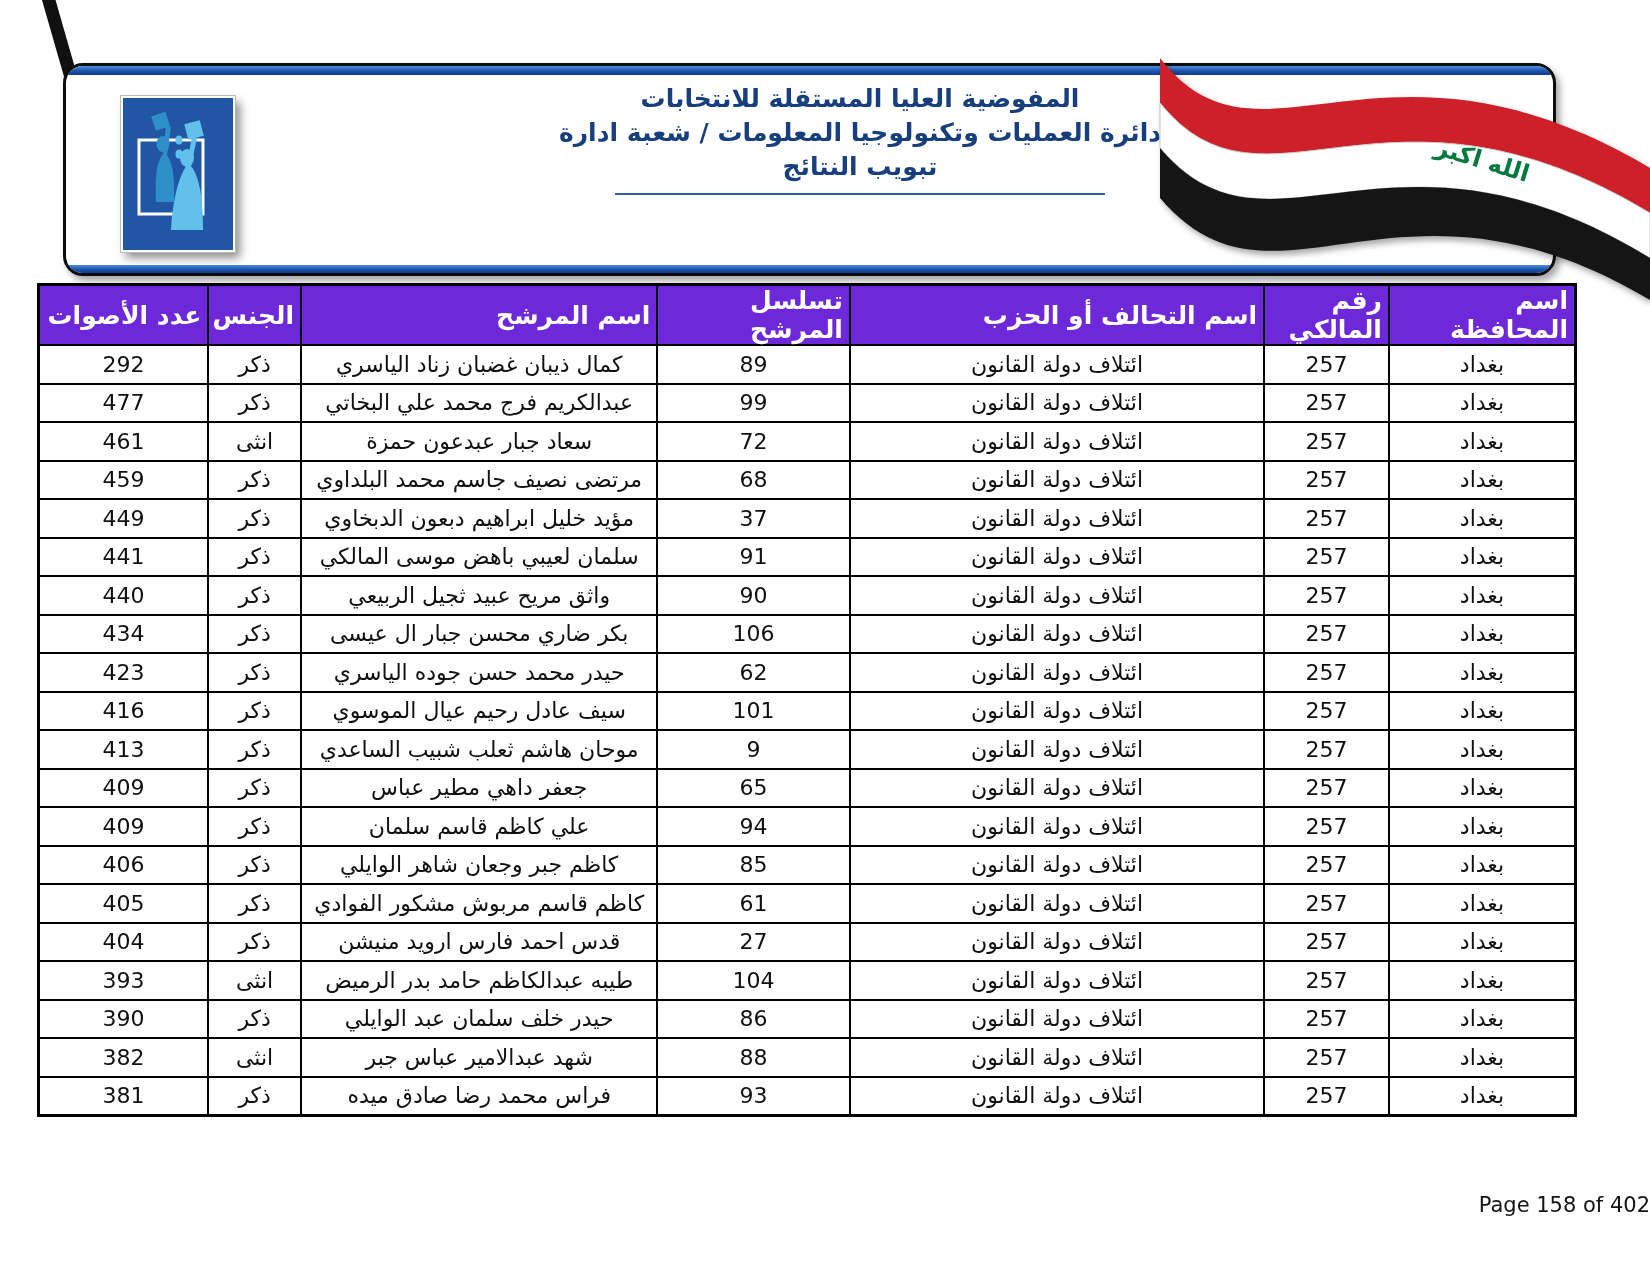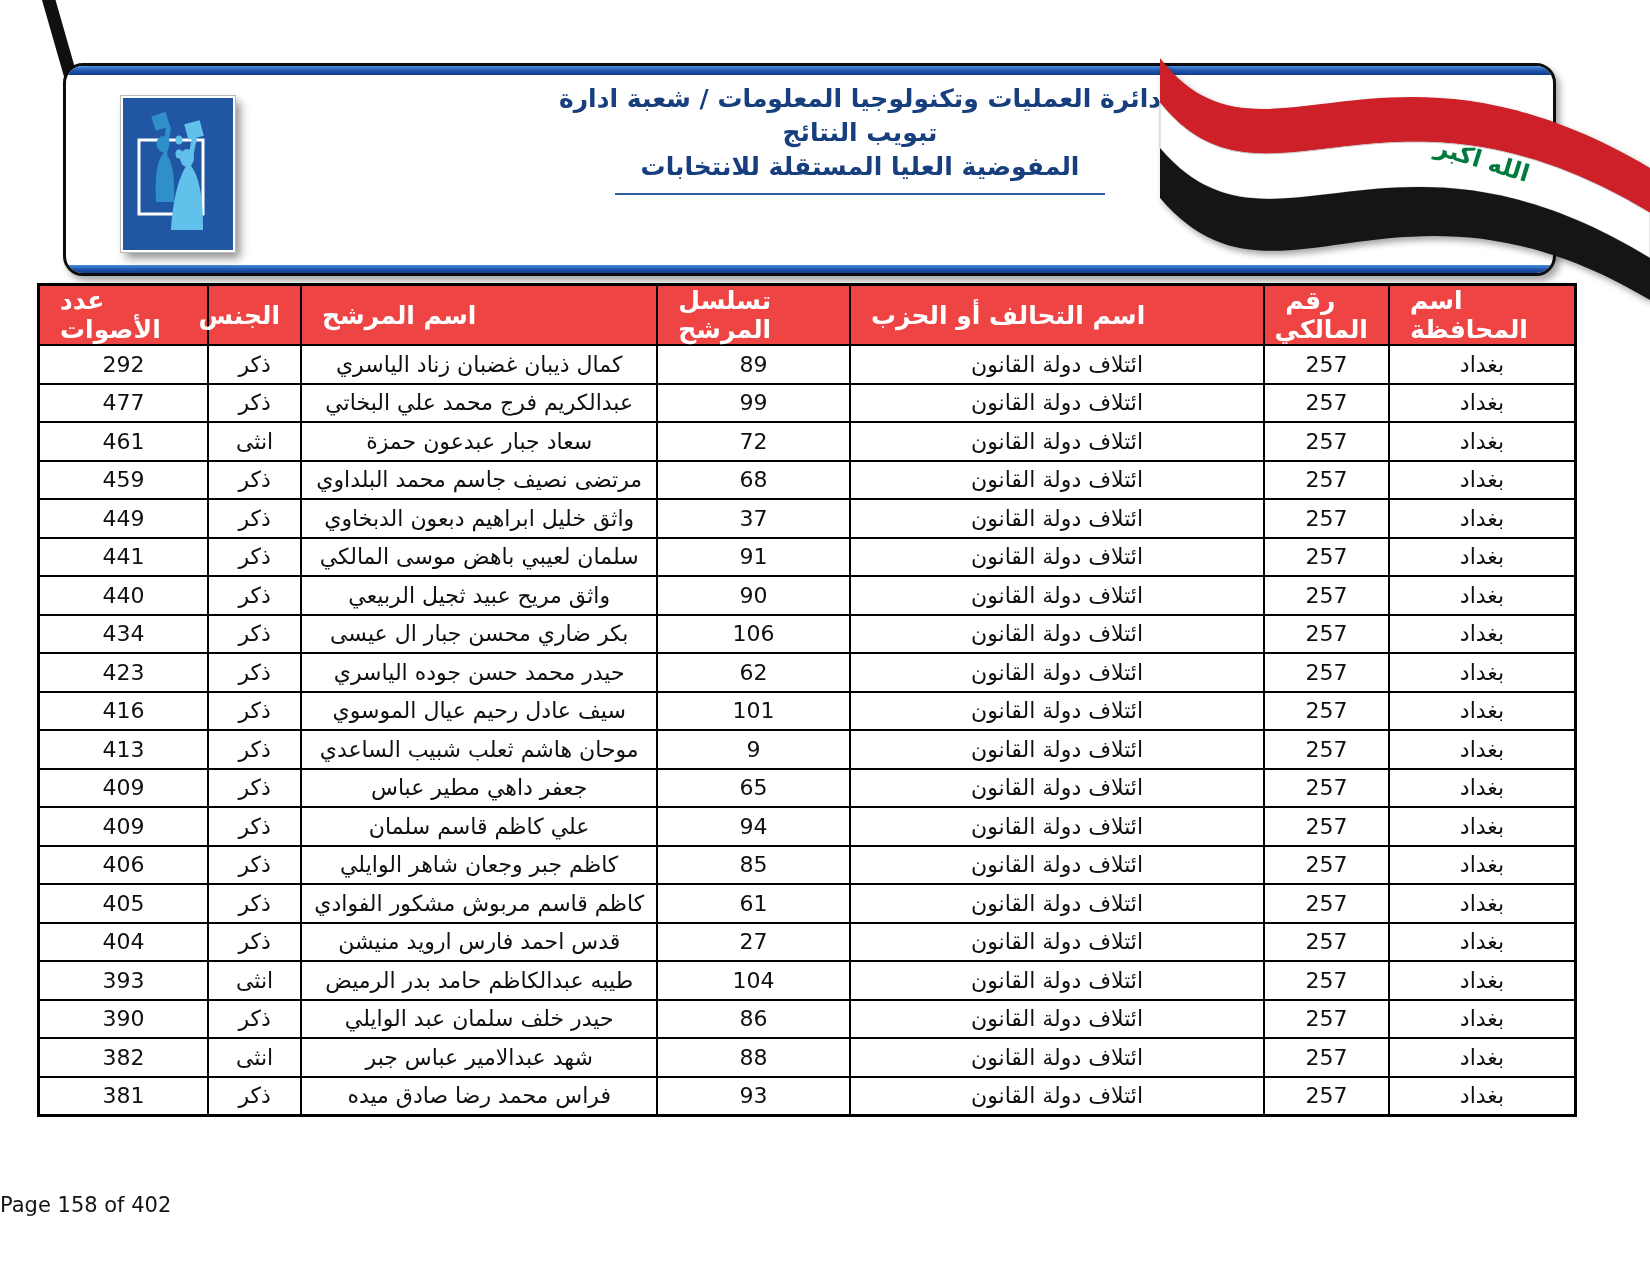--- a/index.html
+++ b/index.html
@@ -38,30 +38,30 @@
   .flag-wrap{position:absolute;left:1140px;top:48px;width:510px;height:252px;z-index:3;
     filter:drop-shadow(3px 4px 3px rgba(0,0,0,.35));}
   
   table.results{
     position:absolute;left:37px;top:283px;width:1540px;
     direction:rtl;border-collapse:collapse;table-layout:fixed;z-index:1;
   }
   table.results,table.results th,table.results td{border:2px solid #000;}
   table.results{border-width:3px;}
   table.results th{
-    background:#ef4444;color:#fff;font-size:25px;font-weight:bold;
-    height:35px;padding:0 20px;text-align:left;vertical-align:middle;
+    background:#6d28d9;color:#fff;font-size:25px;font-weight:bold;
+    height:35px;padding:0 6px;text-align:right;vertical-align:middle;
   }
   table.results td{
     background:#fff;color:#101010;font-size:22px;height:36.5px;
     text-align:center;vertical-align:middle;padding:0 4px;overflow:hidden;white-space:nowrap;
   }
   
   .page-footer{
-    position:absolute;left:0;right:0;top:1193px;text-align:left;
+    position:absolute;left:0;right:0;top:1193px;text-align:right;
     font-size:21px;color:#141414;direction:ltr;
   }
 </style>
 </head>
 <body>
 
 <div class="corner-mark"></div>
 
 <div class="header-card">
   <div class="band top"></div>
@@ -75,22 +75,22 @@
       <path d="M40 54 C34 62 32 74 33 102 L51 102 C52 78 50 64 44 55 L48 27 L43 25 Z" fill="#2e8fc9"></path>
       <ellipse cx="56" cy="40" rx="3.5" ry="4.5" fill="#62c1ea"></ellipse>
       <ellipse cx="56" cy="54" rx="3.5" ry="4.5" fill="#62c1ea"></ellipse>
       <rect x="63" y="22" width="16" height="16" fill="#62c1ea" transform="rotate(-15 71 30)"></rect>
       <ellipse cx="64" cy="58" rx="7" ry="9" fill="#62c1ea"></ellipse>
       <path d="M62 68 C56 78 50 98 48 130 L80 130 C80 96 76 76 68 66 L74 38 L69 36 L64 64 Z" fill="#62c1ea"></path>
     </svg>
   </div>
 
   <div class="header-text">
+    <div class="org-line">المفوضية العليا المستقلة للانتخابات</div>
     <div class="org-line">دائرة العمليات وتكنولوجيا المعلومات / شعبة ادارة تبويب النتائج</div>
-    <div class="org-line">المفوضية العليا المستقلة للانتخابات</div>
     <div class="org-sep"></div>
   </div>
 </div>
 
 <div class="flag-wrap">
   <svg width="510" height="252" viewBox="0 0 510 252" xmlns="http://www.w3.org/2000/svg">
     <path d="M 20 10 C 120 140, 240 -40, 510 120 L 510 165 C 245 5, 125 185, 20 55 Z" fill="#ce2028"></path>
     <path d="M 20 55 C 125 185, 245 5, 510 165 L 510 210 C 250 50, 130 230, 20 100 Z" fill="#ffffff" stroke="#c9c9c9" stroke-width="1"></path>
     <path d="M 20 100 C 130 230, 250 50, 510 210 L 510 252 C 255 100, 135 285, 20 150 Z" fill="#151515"></path>
     <text x="340" y="120" transform="rotate(17 340 120)" text-anchor="middle" font-size="24" font-weight="bold" fill="#017a3d">الله اكبر</text>
@@ -153,21 +153,21 @@
         <td>68</td>
         <td>مرتضى نصيف جاسم محمد البلداوي</td>
         <td>ذكر</td>
         <td>459</td>
       </tr>
       <tr>
         <td>بغداد</td>
         <td>257</td>
         <td>ائتلاف دولة القانون</td>
         <td>37</td>
-        <td>واثق خليل ابراهيم دبعون الدبخاوي</td>
+        <td>مؤيد خليل ابراهيم دبعون الدبخاوي</td>
         <td>ذكر</td>
         <td>449</td>
       </tr>
       <tr>
         <td>بغداد</td>
         <td>257</td>
         <td>ائتلاف دولة القانون</td>
         <td>91</td>
         <td>سلمان لعيبي باهض موسى المالكي</td>
         <td>ذكر</td>

